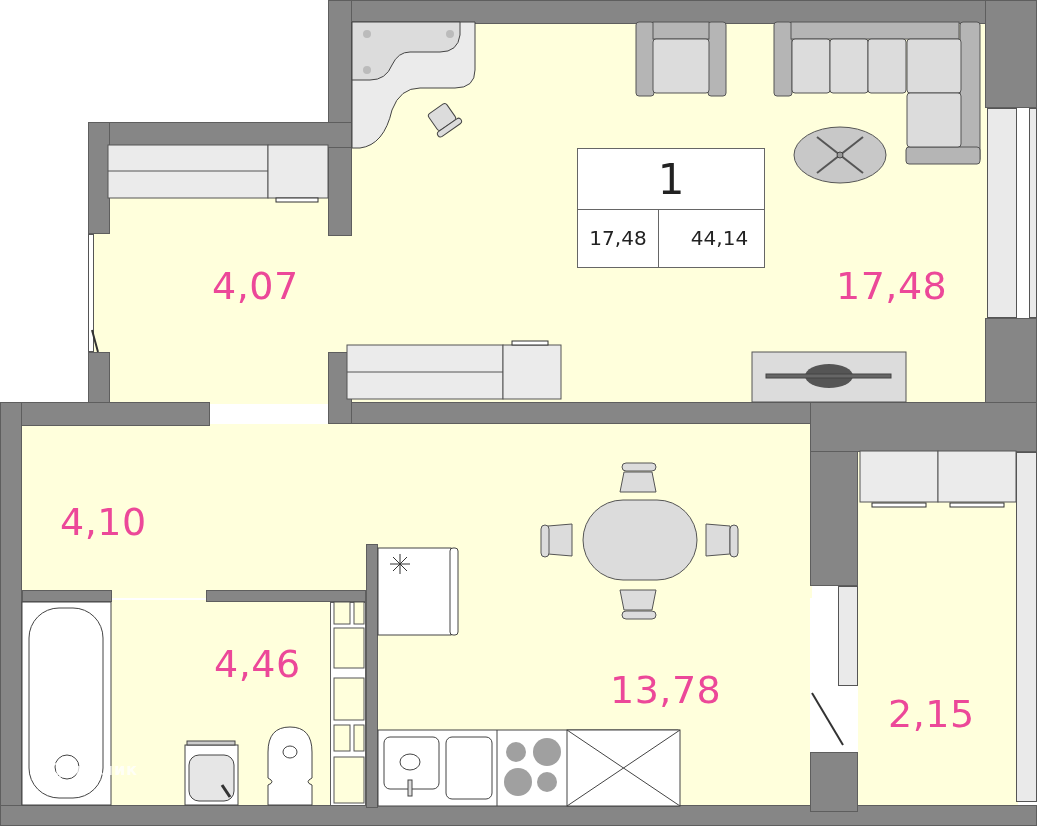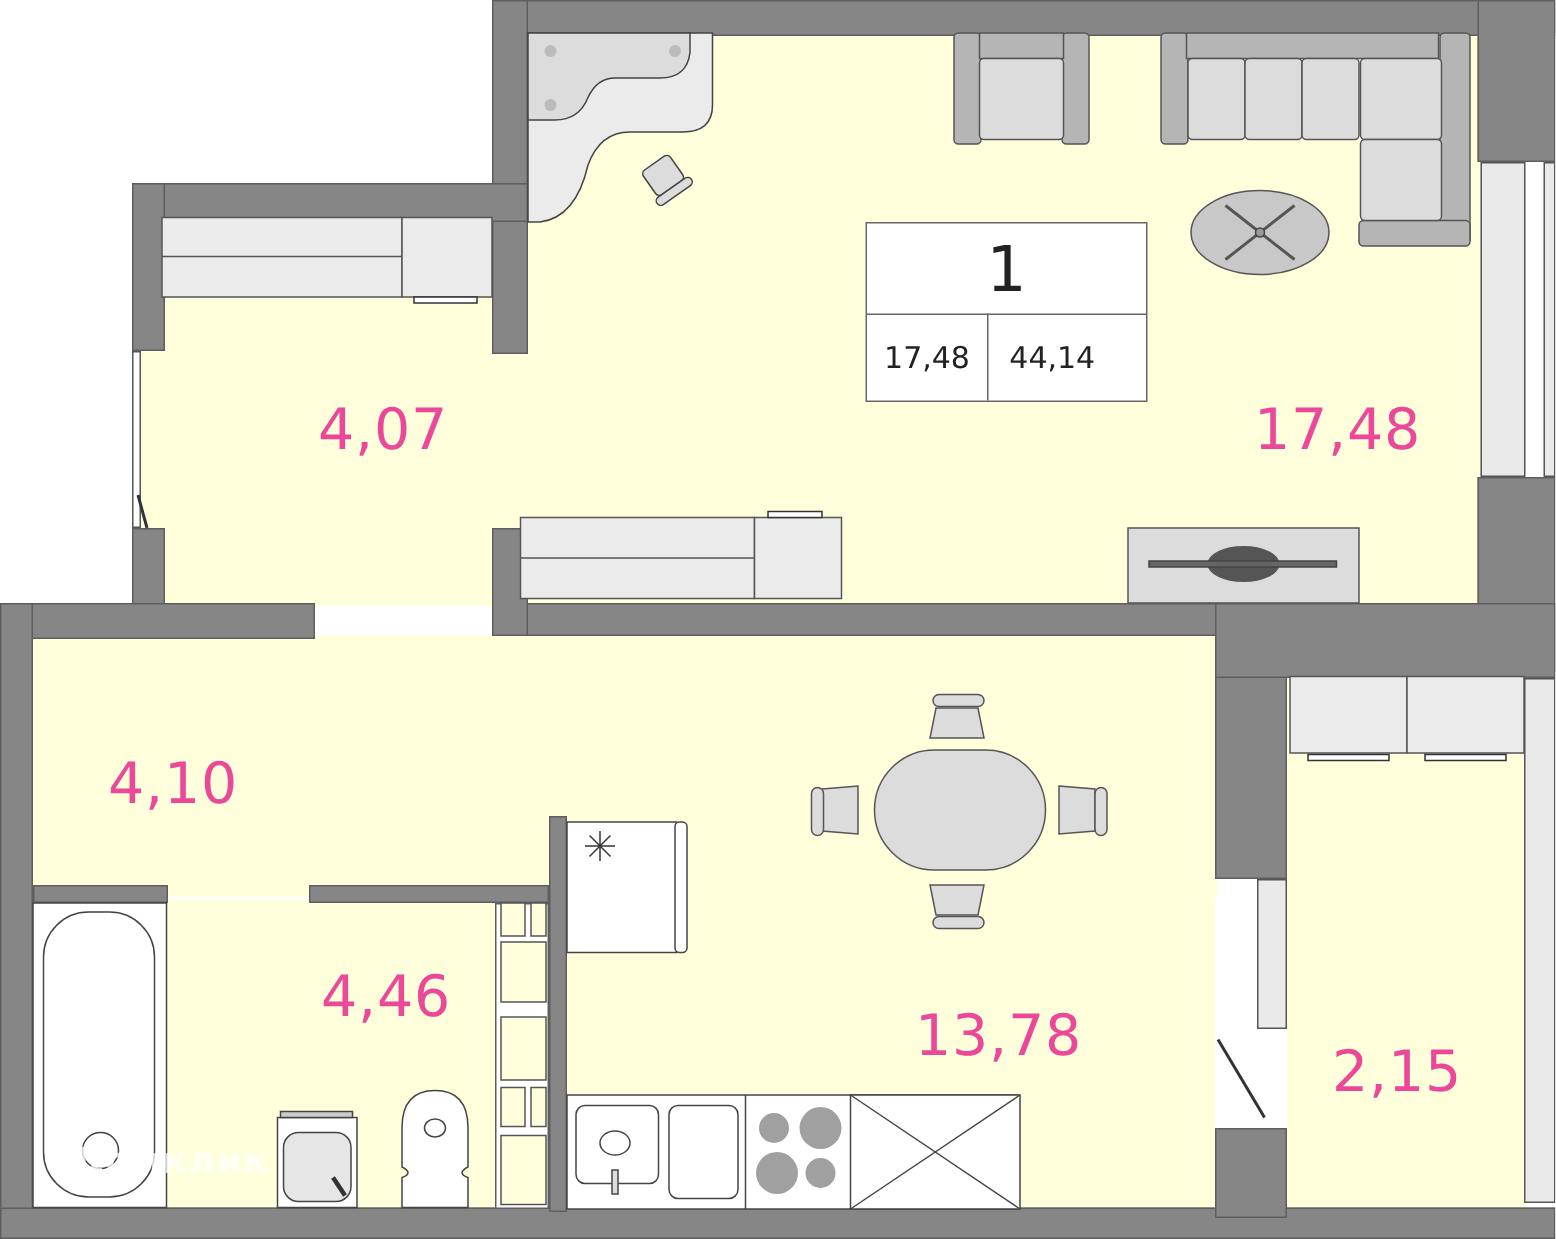--- a/index.html
+++ b/index.html
@@ -10,21 +10,21 @@
   .floor { background: #ffffdc; }
   .furn-light { background: #eaeaea; border: 1px solid #555; }
   .area-label { position: absolute; color: #ec4899; font-size: 38px; font-weight: 500; letter-spacing: 0.5px;
                 font-family: "DejaVu Sans", sans-serif; }
   .info-box { position: absolute; left: 577px; top: 148px; width: 188px; height: 120px; background: #fff;
               border: 1px solid #666; box-sizing: border-box; }
   .info-top { position: absolute; left: 0; top: 0; width: 100%; height: 60px; border-bottom: 1px solid #666;
               display: flex; align-items: center; justify-content: center; font-size: 42px; color: #222; }
   .info-cell { position: absolute; top: 60px; height: 58px; display: flex; align-items: center; justify-content: center;
                font-size: 20px; color: #222; }
-  .watermark { position: absolute; left: 48px; top: 760px; font-size: 24px; color: rgba(255,255,255,0.75);
+  .watermark { position: absolute; left: 48px; top: 760px; font-size: 16px; color: rgba(255,255,255,0.75);
                font-weight: bold; letter-spacing: 1px; }
   svg { position: absolute; left: 0; top: 0; }
 </style>
 </head>
 <body>
 
 <div id="plan">
 
   <div class="abs floor" style="left:350px;top:22px;width:640px;height:382px;"></div>
   <div class="abs floor" style="left:88px;top:148px;width:262px;height:256px;"></div>
@@ -194,24 +194,24 @@
 
     <g>
       <path d="M268,805 L268,785 Q276,782 268,778 L268,752 Q268,727 290,727 Q312,727 312,752 L312,778 Q304,782 312,785 L312,805 Z" fill="#fff" stroke="#444"></path>
       <ellipse cx="290" cy="752" rx="7" ry="6" fill="#fff" stroke="#444"></ellipse>
     </g>
   </svg>
 
   <div class="info-box">
     <div class="info-top">1</div>
     <div class="info-cell" style="left:0;width:80px;border-right:1px solid #666;">17,48</div>
-    <div class="info-cell" style="left:80px;width:87px;">44,14</div>
+    <div class="info-cell" style="left:80px;width:87px;padding-left:18px;">44,14</div>
   </div>
 
   <div class="area-label" style="left:212px;top:264px;">4,07</div>
   <div class="area-label" style="left:836px;top:264px;">17,48</div>
-  <div class="area-label" style="left:72px;top:500px;">4,10</div>
+  <div class="area-label" style="left:60px;top:500px;">4,10</div>
   <div class="area-label" style="left:214px;top:642px;">4,46</div>
   <div class="area-label" style="left:610px;top:668px;">13,78</div>
   <div class="area-label" style="left:888px;top:692px;">2,15</div>
 
   <div class="watermark">Домклик</div>
 </div>
 
 </body></html>

